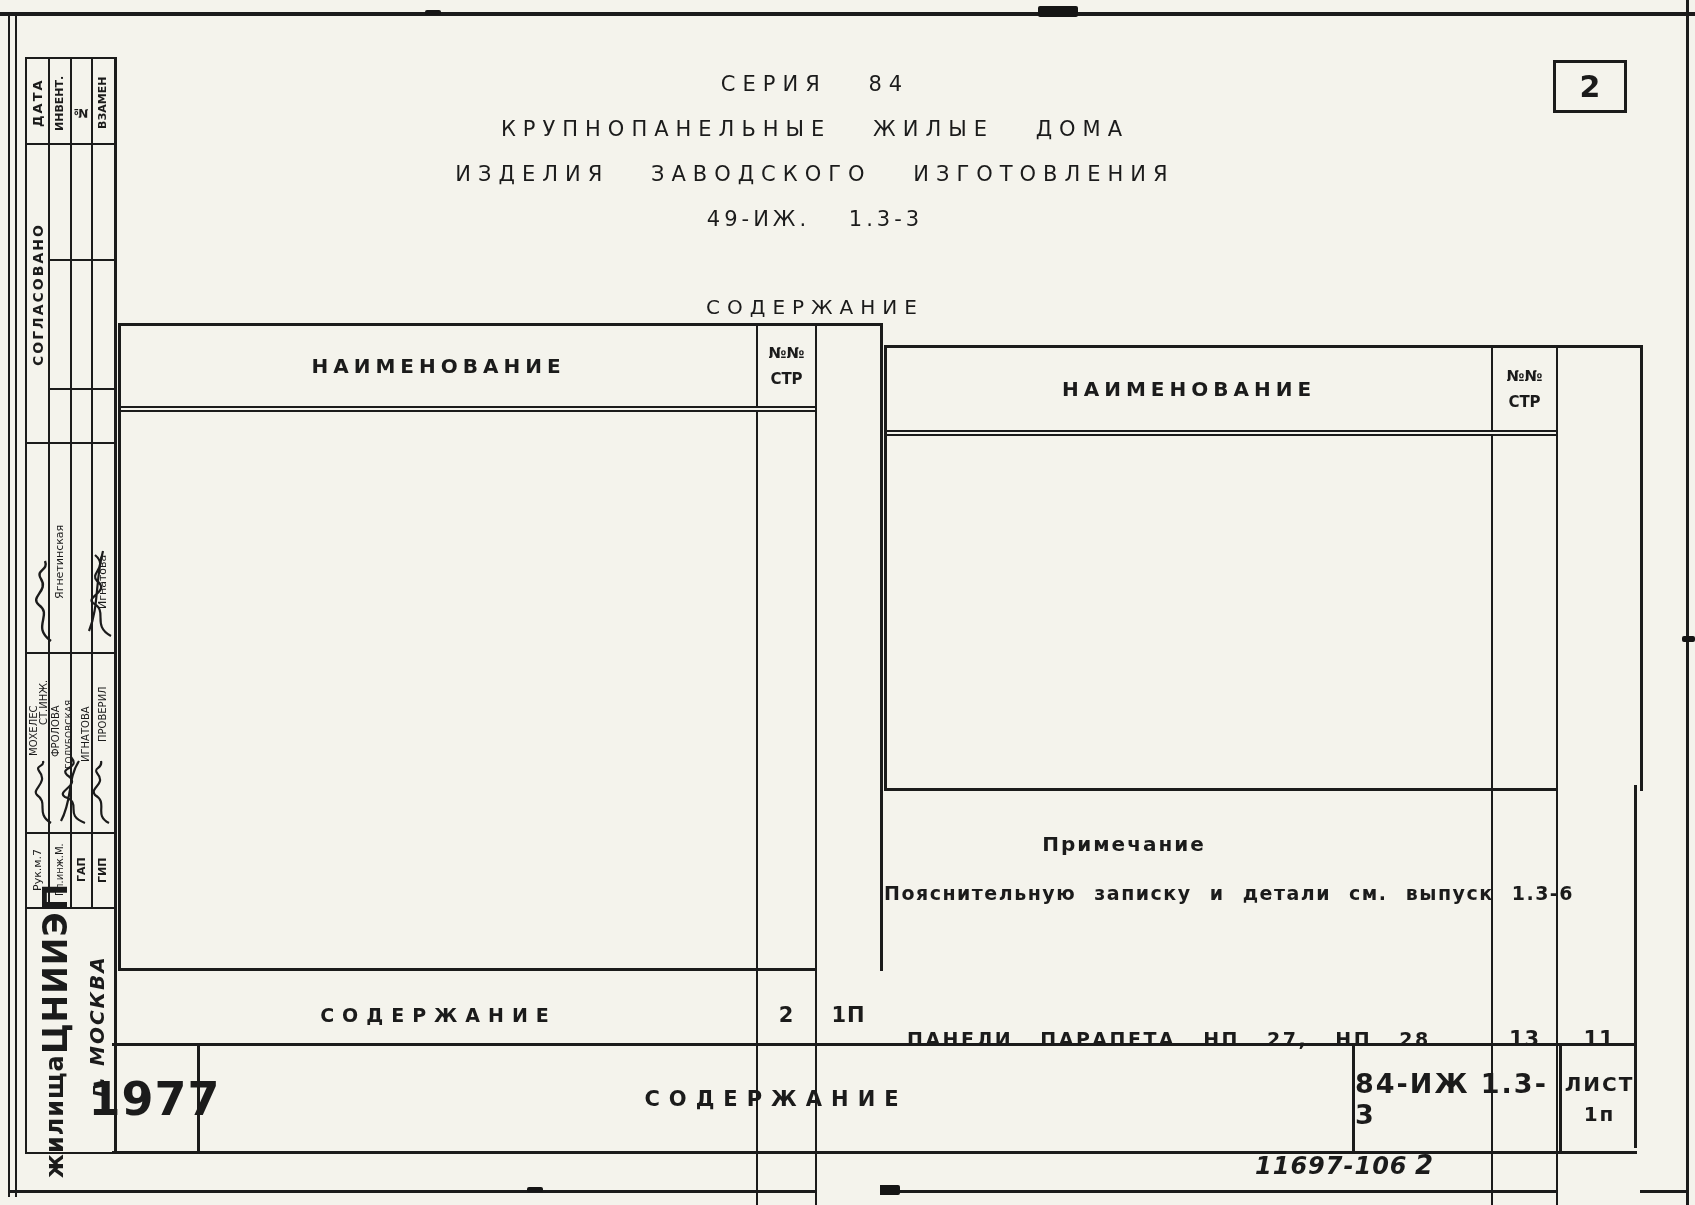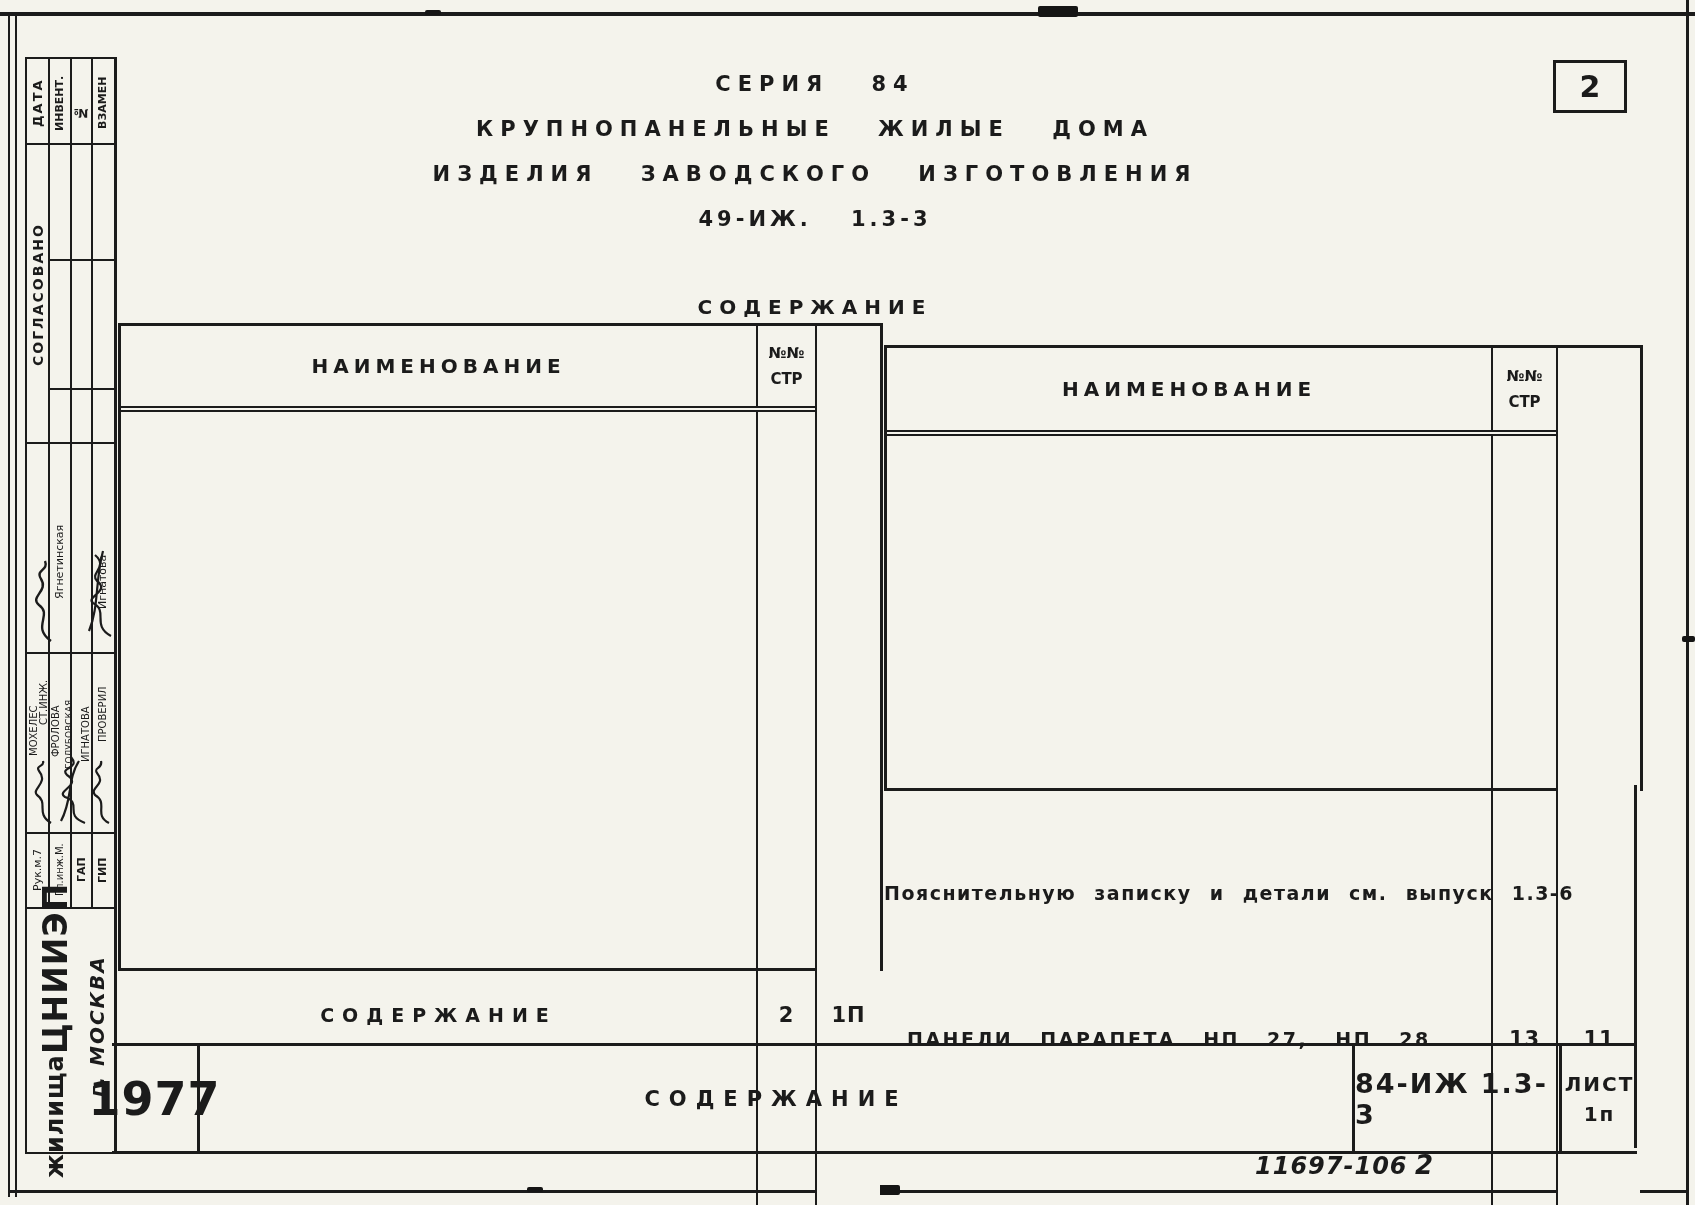--- a/index.html
+++ b/index.html
@@ -8,21 +8,21 @@
     background:#f4f3ec; overflow:hidden;
     font-family:"DejaVu Sans", sans-serif; color:#1b1b1b;
   }
   .abs { position:absolute; }
   .hline { position:absolute; background:#1b1b1b; }
   .vline { position:absolute; background:#1b1b1b; }
 
   
   .hdr-line {
     position:absolute; left:230px; width:1170px; text-align:center;
-    font-weight:bold; font-size:21px; letter-spacing:7px; word-spacing:28px;
+    font-weight:normal; font-size:21px; letter-spacing:7px; word-spacing:28px;
     white-space:nowrap;
   }
 
   
   .corner-box {
     position:absolute; left:1553px; top:60px; width:68px; height:47px;
     border:3px solid #1b1b1b; display:flex; align-items:center; justify-content:center;
     font-size:30px; font-weight:bold;
   }
 
@@ -253,20 +253,21 @@
     <div class="trow">
       <div class="c-name" style="padding-left:20px">ПАНЕЛИ ПАРАПЕТА НП 27, НП 28</div>
       <div class="c-num page">13</div>
       <div class="c-num sheet">11</div>
     </div>
 
   </div>
 
   <div class="vline" style="left:1634px;top:785px;width:3px;height:363px;"></div>
 
+  <div class="note-title">Примечание</div>
   <div class="note-body">Пояснительную записку и детали см. выпуск 1.3-6</div>
 
   <div class="tblock">
     <div class="tb-cell tb-year">
       <span>1977</span>
     </div>
     <div class="tb-cell tb-title">
       <span>СОДЕРЖАНИЕ</span>
     </div>
     <div class="tb-cell tb-doc">

